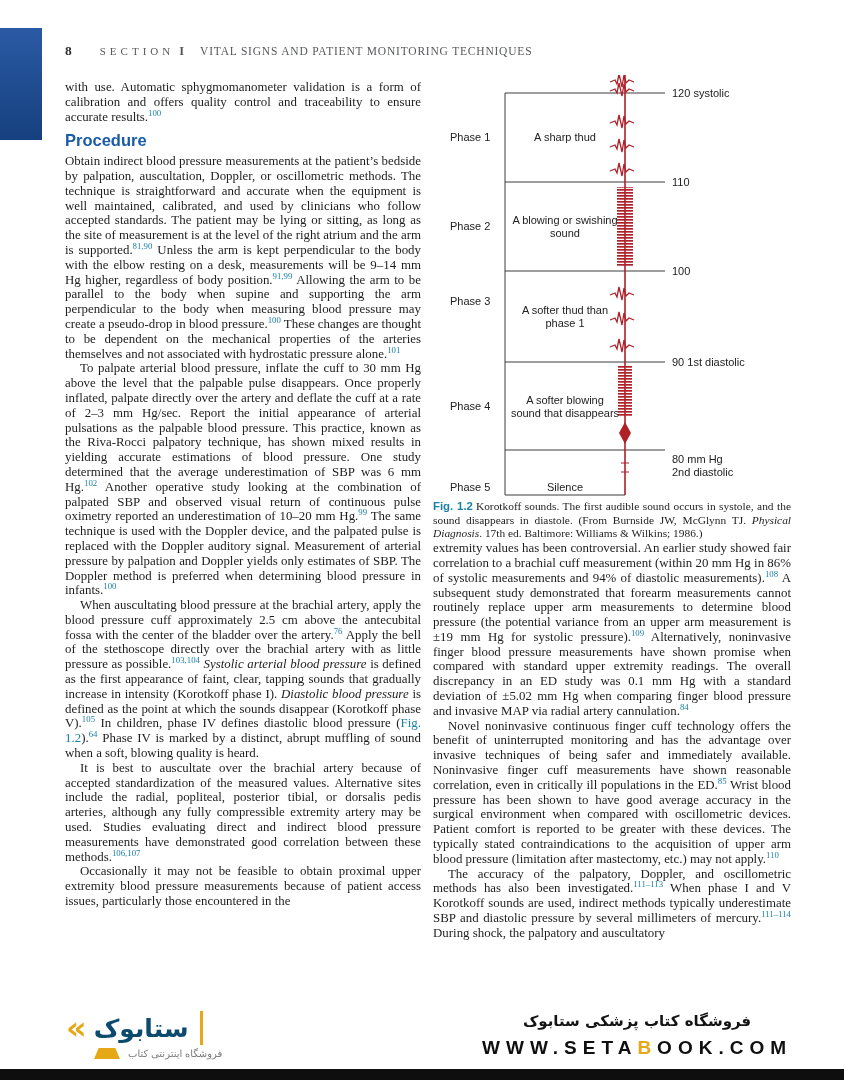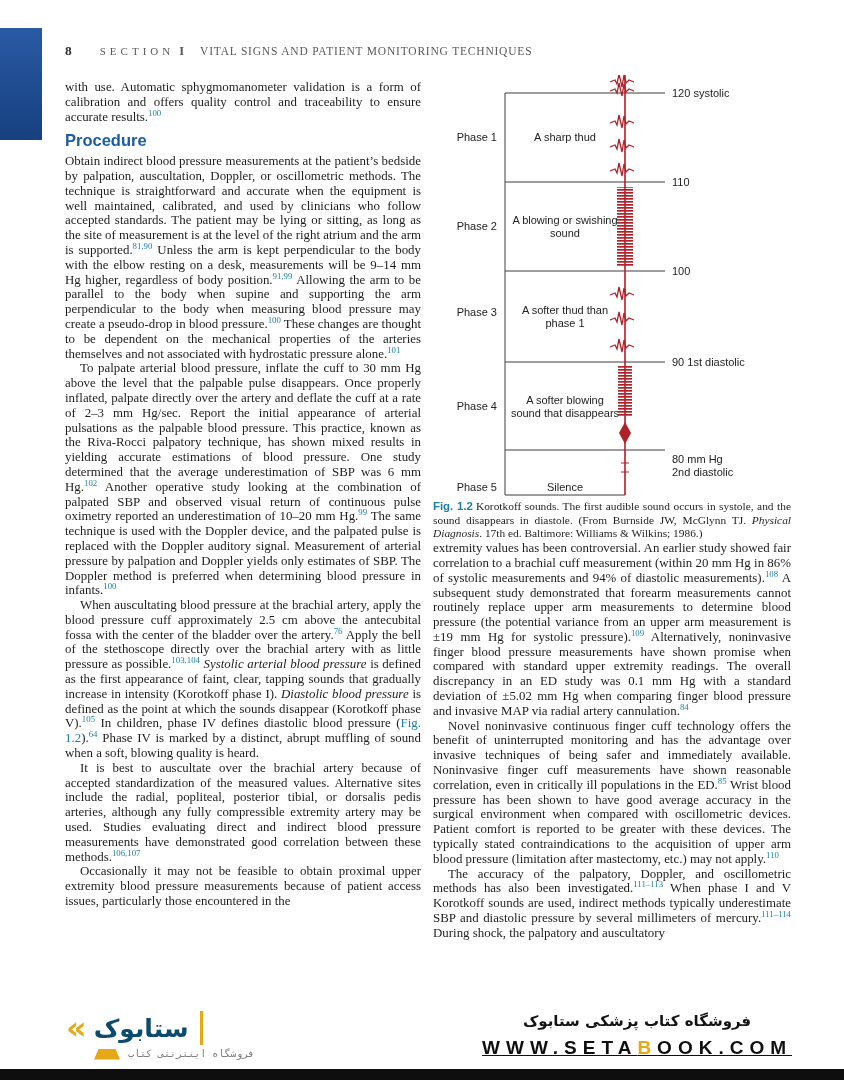--- a/index.html
+++ b/index.html
@@ -30,21 +30,21 @@
   .xref { color:#1a7fa8; }
   em { font-style:italic; }
   .heading { font-family:"Liberation Sans", sans-serif; font-weight:bold; color:#1a5ca8;
     font-size:16.5px; margin:9px 0 6px 0; text-align:left; }
 
   
   .figure { position:relative; width:345px; height:425px; margin:0 0 0 17px;
     font-family:"Liberation Sans", sans-serif; font-size:11px; color:#222; }
   .figure svg { position:absolute; left:0; top:0; }
   .fig-label { position:absolute; transform:translateY(-50%); line-height:12.5px; }
-  .phase-label { left:0; width:47px; text-align:right; }
+  .phase-label { left:0; width:47px; }
   .sound-label { left:60px; width:110px; text-align:center; }
   .pressure-label { left:222px; white-space:nowrap; }
   .fig-lines { stroke:#3c3c3c; stroke-width:1; fill:none; }
   .fig-red   { stroke:#ae2129; stroke-width:1.3; fill:none; }
 
   .caption { margin:14px 0 9px 0; font-size:11.4px; line-height:13.7px; text-align:justify; }
   .caption .tag { font-weight:bold; color:#1a7fa8; font-family:"Liberation Sans",sans-serif; margin-right:3px; }
 
   
   .fade { position:absolute; left:0; top:978px; width:844px; height:38px;
@@ -53,25 +53,25 @@
   
   .footer { position:absolute; left:0; bottom:0; width:844px; height:72px; background:#ffffff; }
   .footer-bar { position:absolute; left:0; bottom:0; width:100%; height:11px; background:#0e0e0e; }
   .logo { position:absolute; left:66px; top:3px; }
   .logo-row { display:flex; align-items:center; gap:7px; }
   .logo-chevron { color:#e6a817; font-size:32px; font-weight:bold; line-height:30px; font-family:"DejaVu Sans",sans-serif; }
   .logo-text { font-size:25px; font-weight:bold; color:#0c4a6e; direction:rtl; font-family:"DejaVu Sans",sans-serif; }
   .logo-bar { width:3px; height:34px; background:#e6a817; margin-left:4px; }
   .logo-sub-row { display:flex; align-items:center; gap:8px; margin:3px 0 0 28px; }
   .logo-trap { width:26px; height:11px; background:#e6a817; clip-path:polygon(18% 0,82% 0,100% 100%,0 100%); }
-  .logo-sub { font-size:10px; color:#7a7a7a; direction:rtl; font-family:Liberation Mono, monospace; }
+  .logo-sub { font-size:10px; color:#7a7a7a; direction:rtl; font-family:Liberation Sans, sans-serif; }
   .footer-right { position:absolute; right:52px; top:4px; text-align:center; }
   .store-line { font-size:15px; font-weight:bold; color:#141414; direction:rtl; font-family:"DejaVu Sans",sans-serif; }
   .url-line { font-family:"Liberation Sans",sans-serif; font-size:19px; font-weight:bold;
-    letter-spacing:6px; color:#0f0f0f; margin-top:7px;text-decoration:underline; }
+    letter-spacing:6px; color:#0f0f0f; margin-top:7px; }
   .url-accent { color:#e6a817; }
 </style>
 </head>
 <body>
 
 <div class="page">
 
   <div class="blue-tab"></div>
 
   <div class="header">
@@ -115,21 +115,21 @@
           <use href="#spike" y="272"></use>
           <path d="M171,388 h8 M171,397 h8" stroke-width="1"></path>
         </g>
         <rect x="167" y="112" width="16" height="80" fill="url(#stripes)"></rect>
         <rect x="168" y="291" width="14" height="50" fill="url(#stripes)"></rect>
         <path d="M175,347 l6,11 l-6,11 l-6,-11 z" fill="#ae2129"></path>
       </svg>
 
       <div class="fig-label phase-label" style="top:62px">Phase 1</div>
       <div class="fig-label phase-label" style="top:151px">Phase 2</div>
-      <div class="fig-label phase-label" style="top:237px">Phase 3</div>
+      <div class="fig-label phase-label" style="top:226px">Phase 3</div>
       <div class="fig-label phase-label" style="top:331px">Phase 4</div>
       <div class="fig-label phase-label" style="top:412px">Phase 5</div>
 
       <div class="fig-label sound-label" style="top:62px">A sharp thud</div>
       <div class="fig-label sound-label" style="top:151px">A blowing or swishing sound</div>
       <div class="fig-label sound-label" style="top:241px">A softer thud than phase 1</div>
       <div class="fig-label sound-label" style="top:331px">A softer blowing sound that disappears</div>
       <div class="fig-label sound-label" style="top:412px">Silence</div>
 
       <div class="fig-label pressure-label" style="top:18px">120 systolic</div>

